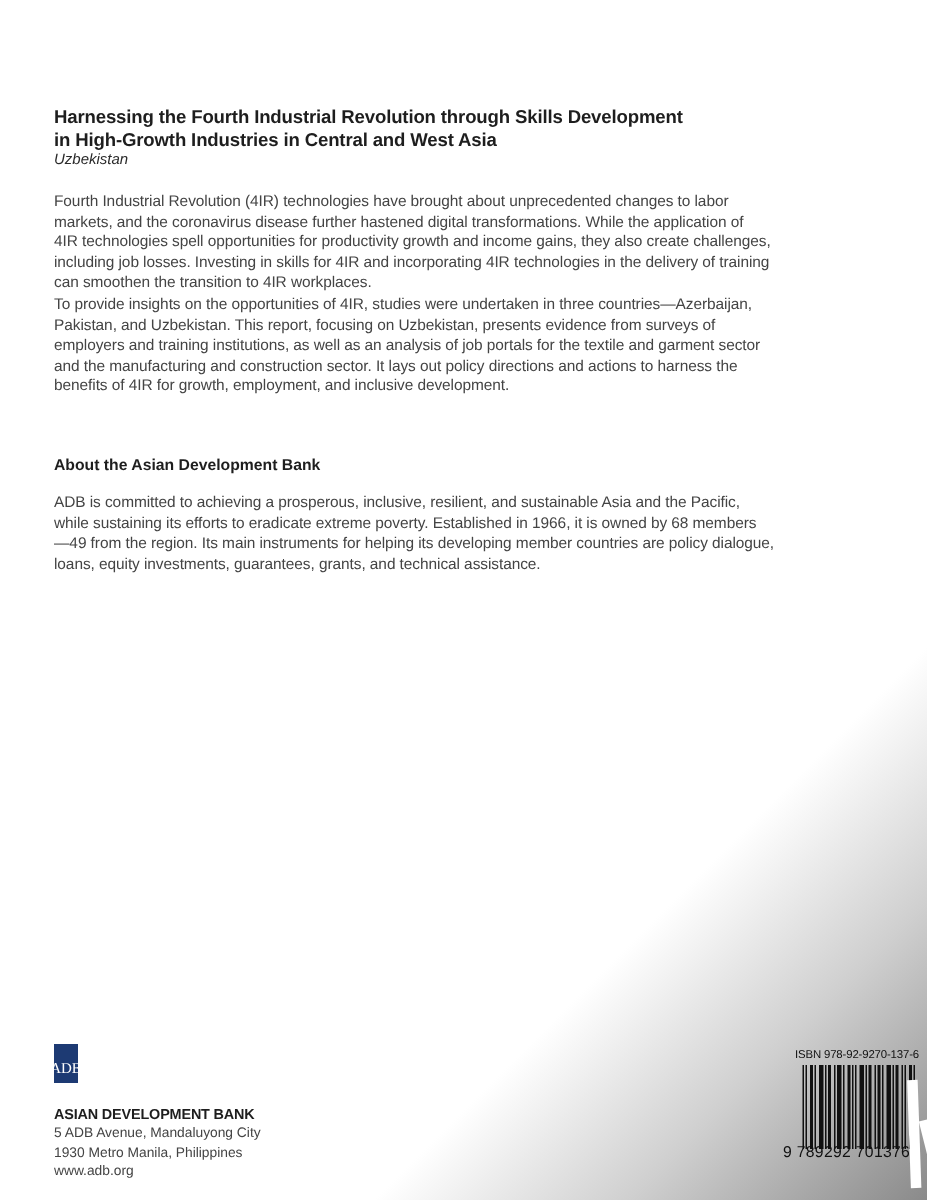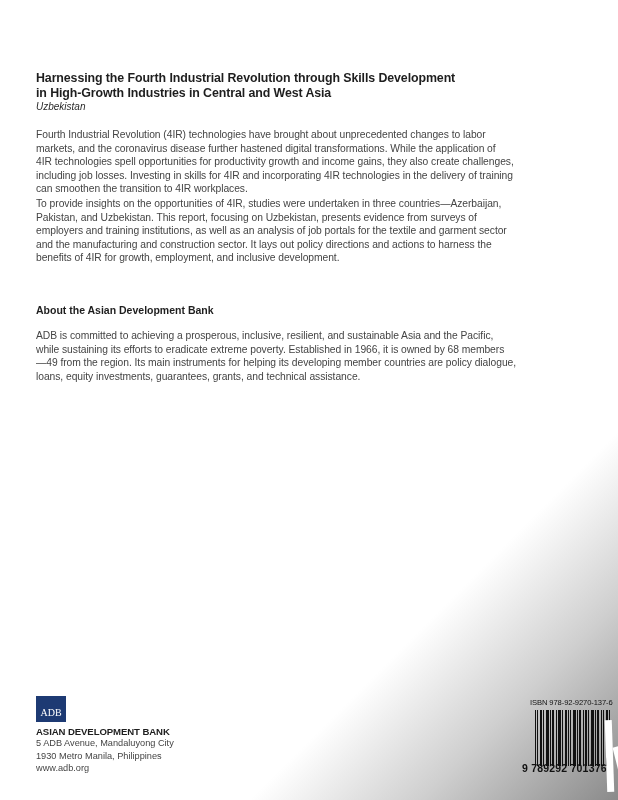--- a/index.html
+++ b/index.html
@@ -34,44 +34,44 @@
   .p2 { top: 197px; }
   .about-heading {
     position: absolute; left: 36px; top: 304px;
     font-size: 10.5px; font-weight: bold; color: #1e1e1e;
   }
   .p3 { top: 329px; }
   .publisher {
     position: absolute; left: 36px; top: 696px;
   }
   .adb-logo {
-    width: 30px; height: 26px; background: #1d3a73;
+    width: 16px; height: 26px; background: #1d3a73;
     color: #ffffff; font-family: "Liberation Serif", serif;
     font-size: 10px; display: flex; align-items: flex-end; justify-content: center;
     padding-bottom: 0; box-sizing: border-box; line-height: 18px;
   }
   .pub-name {
-    margin-top: 4px; font-size: 9.6px; font-weight: bold; color: #1e1e1e; letter-spacing: -0.1px;
+    margin-top: 16px; font-size: 9.6px; font-weight: bold; color: #1e1e1e; letter-spacing: -0.1px;
   }
   .pub-line { font-size: 9.2px; color: #444; line-height: 12.5px; }
   .barcode-block {
     position: absolute; left: 480px; top: 698px; width: 120px; height: 80px; margin-left: 40px;
   }
   .isbn-text {
     position: absolute; left: 10px; top: 0px;
     font-size: 7.6px; color: #111; white-space: nowrap; letter-spacing: -0.1px;
   }
   .bars {
     position: absolute; left: 15px; top: 12px; width: 77px; height: 56px;
     display: flex; align-items: stretch;
   }
   .bars span { display: block; background: #111; height: 100%; }
   .barcode-digits {
     position: absolute; left: 2px; top: 64px; font-size: 10.5px; color: #111;
-    font-weight: bold; white-space: nowrap; letter-spacing: 0.2px;
+    font-weight: normal; white-space: nowrap; letter-spacing: 0.2px;
   }
   .fallen {
     position: absolute; background: #ffffff;
   }
 </style>
 </head>
 <body>
 
 <div class="page">
 

